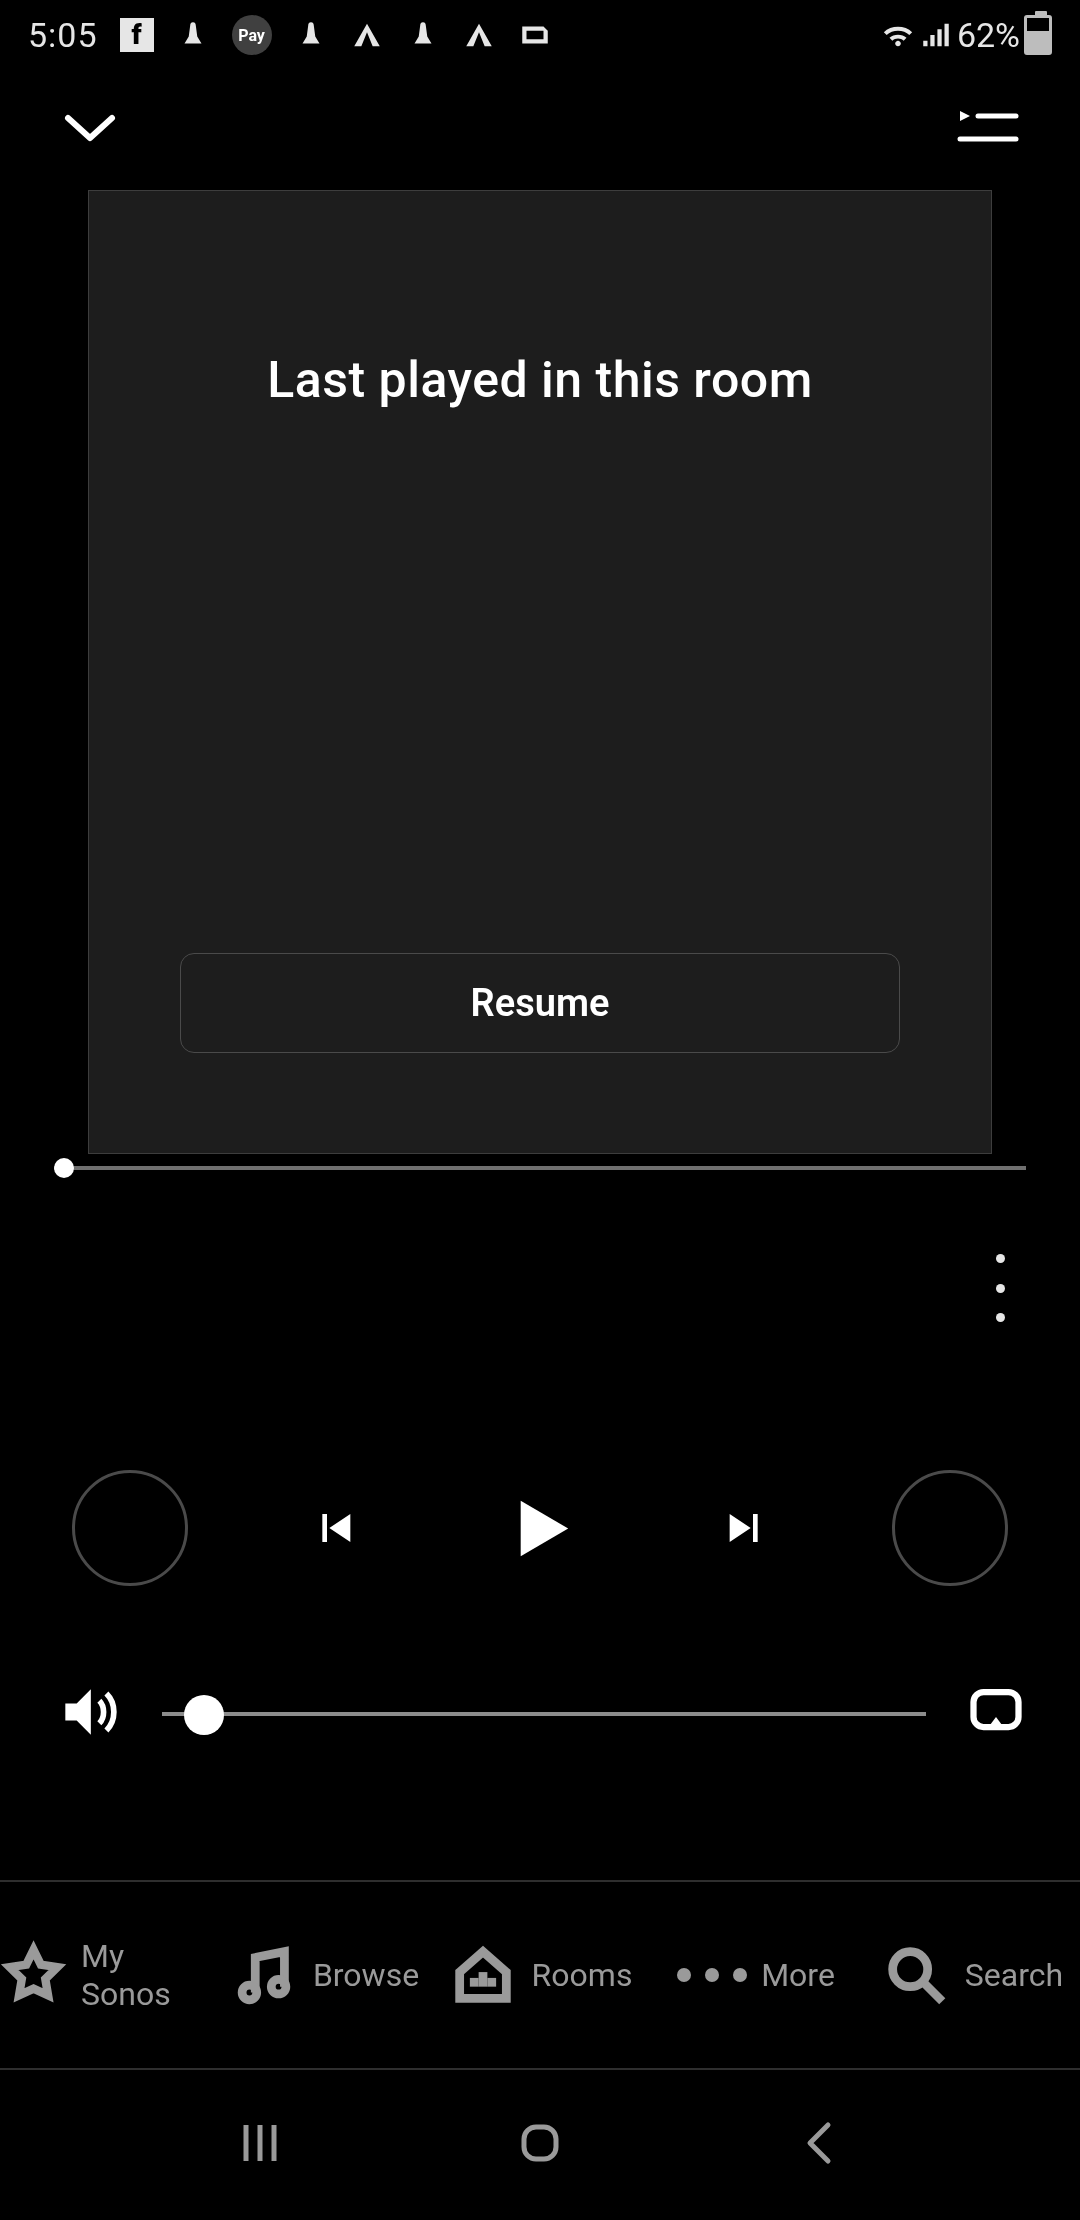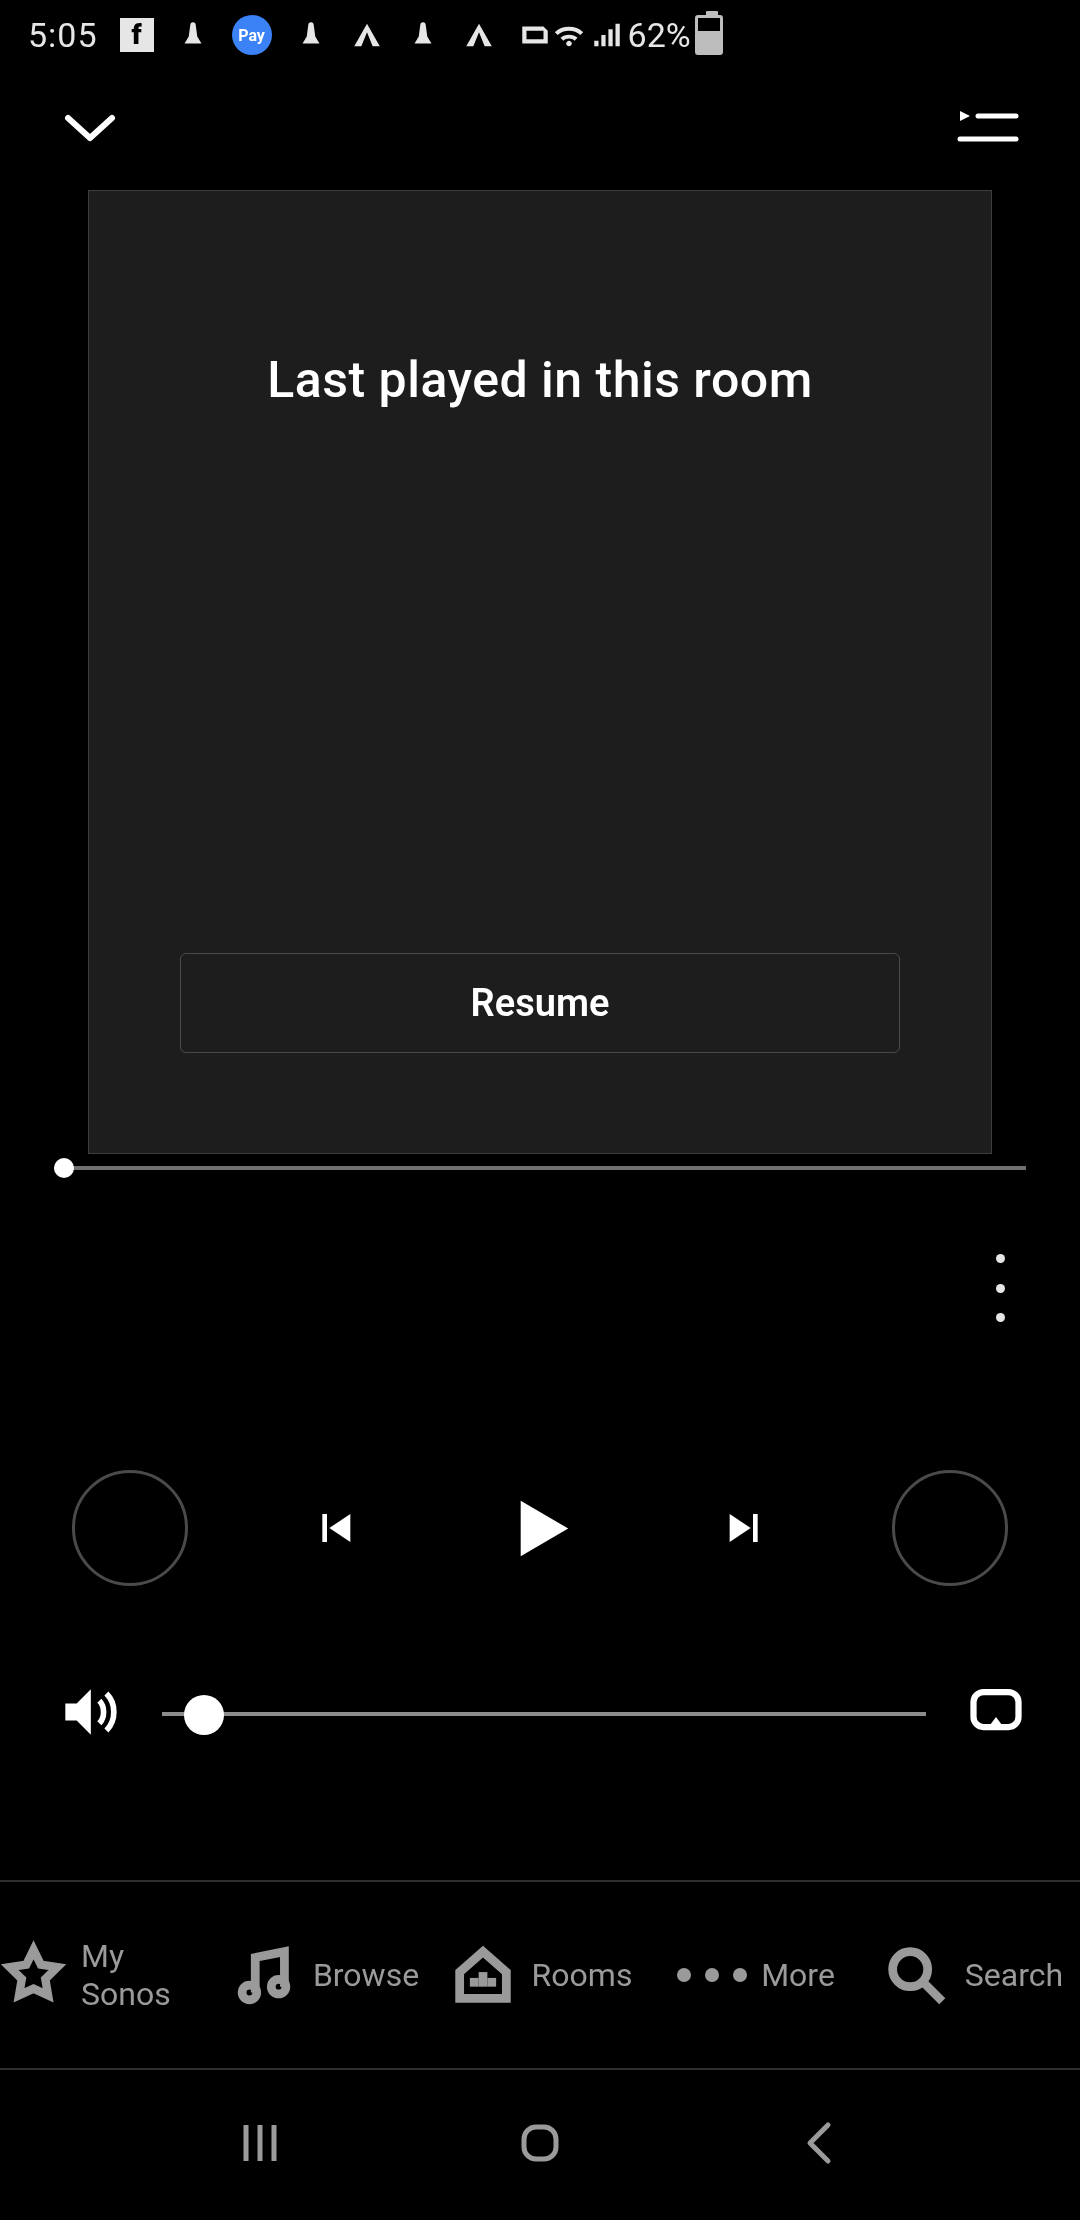--- a/index.html
+++ b/index.html
@@ -1,40 +1,40 @@
 <!DOCTYPE html>
 <html><head>
 <meta charset="utf-8">
 <style>
   * { box-sizing: border-box; margin: 0; padding: 0; }
   html, body { width: 1080px; height: 2220px; background: #000; color: #fff; font-family: -apple-system, Roboto, "Helvetica Neue", Arial, sans-serif; overflow: hidden; }
 
   
-  .status-bar { height: 70px; display: flex; align-items: center; padding: 0 28px; font-size: 34px; color: #e6e6e6; }
+  .status-bar { height: 70px; display: flex; align-items: center; justify-content: space-between; padding: 0 28px; font-size: 34px; color: #e6e6e6; }
   .status-left { display: flex; align-items: center; gap: 22px; }
   .status-right { display: flex; align-items: center; gap: 4px; }
   .status-icon { display: inline-flex; align-items: center; justify-content: center; }
   .clock { font-weight: 400; letter-spacing: 1px; }
   .fb { width: 34px; height: 34px; background:#e6e6e6; color:#000; display:flex; align-items:center; justify-content:center; font-weight:900; font-size:28px; line-height:34px; }
-  .pay { width: 40px; height: 40px; border-radius: 50%; background:#3b82f6; color:#fff; font-size:16px; font-weight:700; display:flex; align-items:center; justify-content:center; }
+  .pay { width: 40px; height: 40px; border-radius: 50%; background:#404040; color:#fff; font-size:16px; font-weight:700; display:flex; align-items:center; justify-content:center; }
   .gen-icon svg { width: 34px; height: 34px; }
   .batt-wrap { display:flex; align-items:center; gap:6px; }
   .batt { position:relative; width:28px; height:40px; border:3px solid #bdbdbd; border-radius:3px; }
   .batt::before { content:""; position:absolute; top:-7px; left:8px; width:12px; height:5px; background:#bdbdbd; border-radius:1px; }
   .batt-fill { position:absolute; bottom:0; left:0; right:0; height:62%; background:#bdbdbd; }
 
   
   .app-header { height: 120px; display:flex; align-items:center; justify-content:space-between; padding: 0 60px 0 60px; }
   .app-header svg { stroke:#fff; }
 
   
   .card { margin: 0 88px; height: 964px; border:1px solid #3d3d3d; background:#1d1d1d; position:relative; display:flex; flex-direction:column; align-items:center; }
   .card-title { margin-top: 160px; font-size:50px; font-weight:500; letter-spacing:0.5px; }
   .card-buttons { margin-top: auto; margin-bottom: 100px; width: 720px; display:flex; flex-direction:column; gap:24px; }
-  .pill { height:100px; border:1px solid #4a4a4a; border-radius:6px; display:flex; align-items:center; justify-content:center; font-size:38px; font-weight:600; }
+  .pill { height:100px; border:1px solid #4a4a4a; border-radius:14px; display:flex; align-items:center; justify-content:center; font-size:38px; font-weight:600; }
 
   
   .progress { position:relative; margin: -6px 54px 0 54px; height: 40px; }
   .progress-track { position:absolute; left:0; right:0; top:18px; height:4px; background:#707070; }
   .progress-thumb { position:absolute; left:0; top:10px; width:20px; height:20px; border-radius:50%; background:#fff; }
 
   
   .mid-row { display:flex; justify-content:flex-end; padding: 60px 60px 0 0; height:140px; }
   .kebab { width:40px; height:80px; display:flex; flex-direction:column; justify-content:space-between; align-items:center; padding:6px 0; }
   .kebab span { width:9px; height:9px; border-radius:50%; background:#e6e6e6; }

